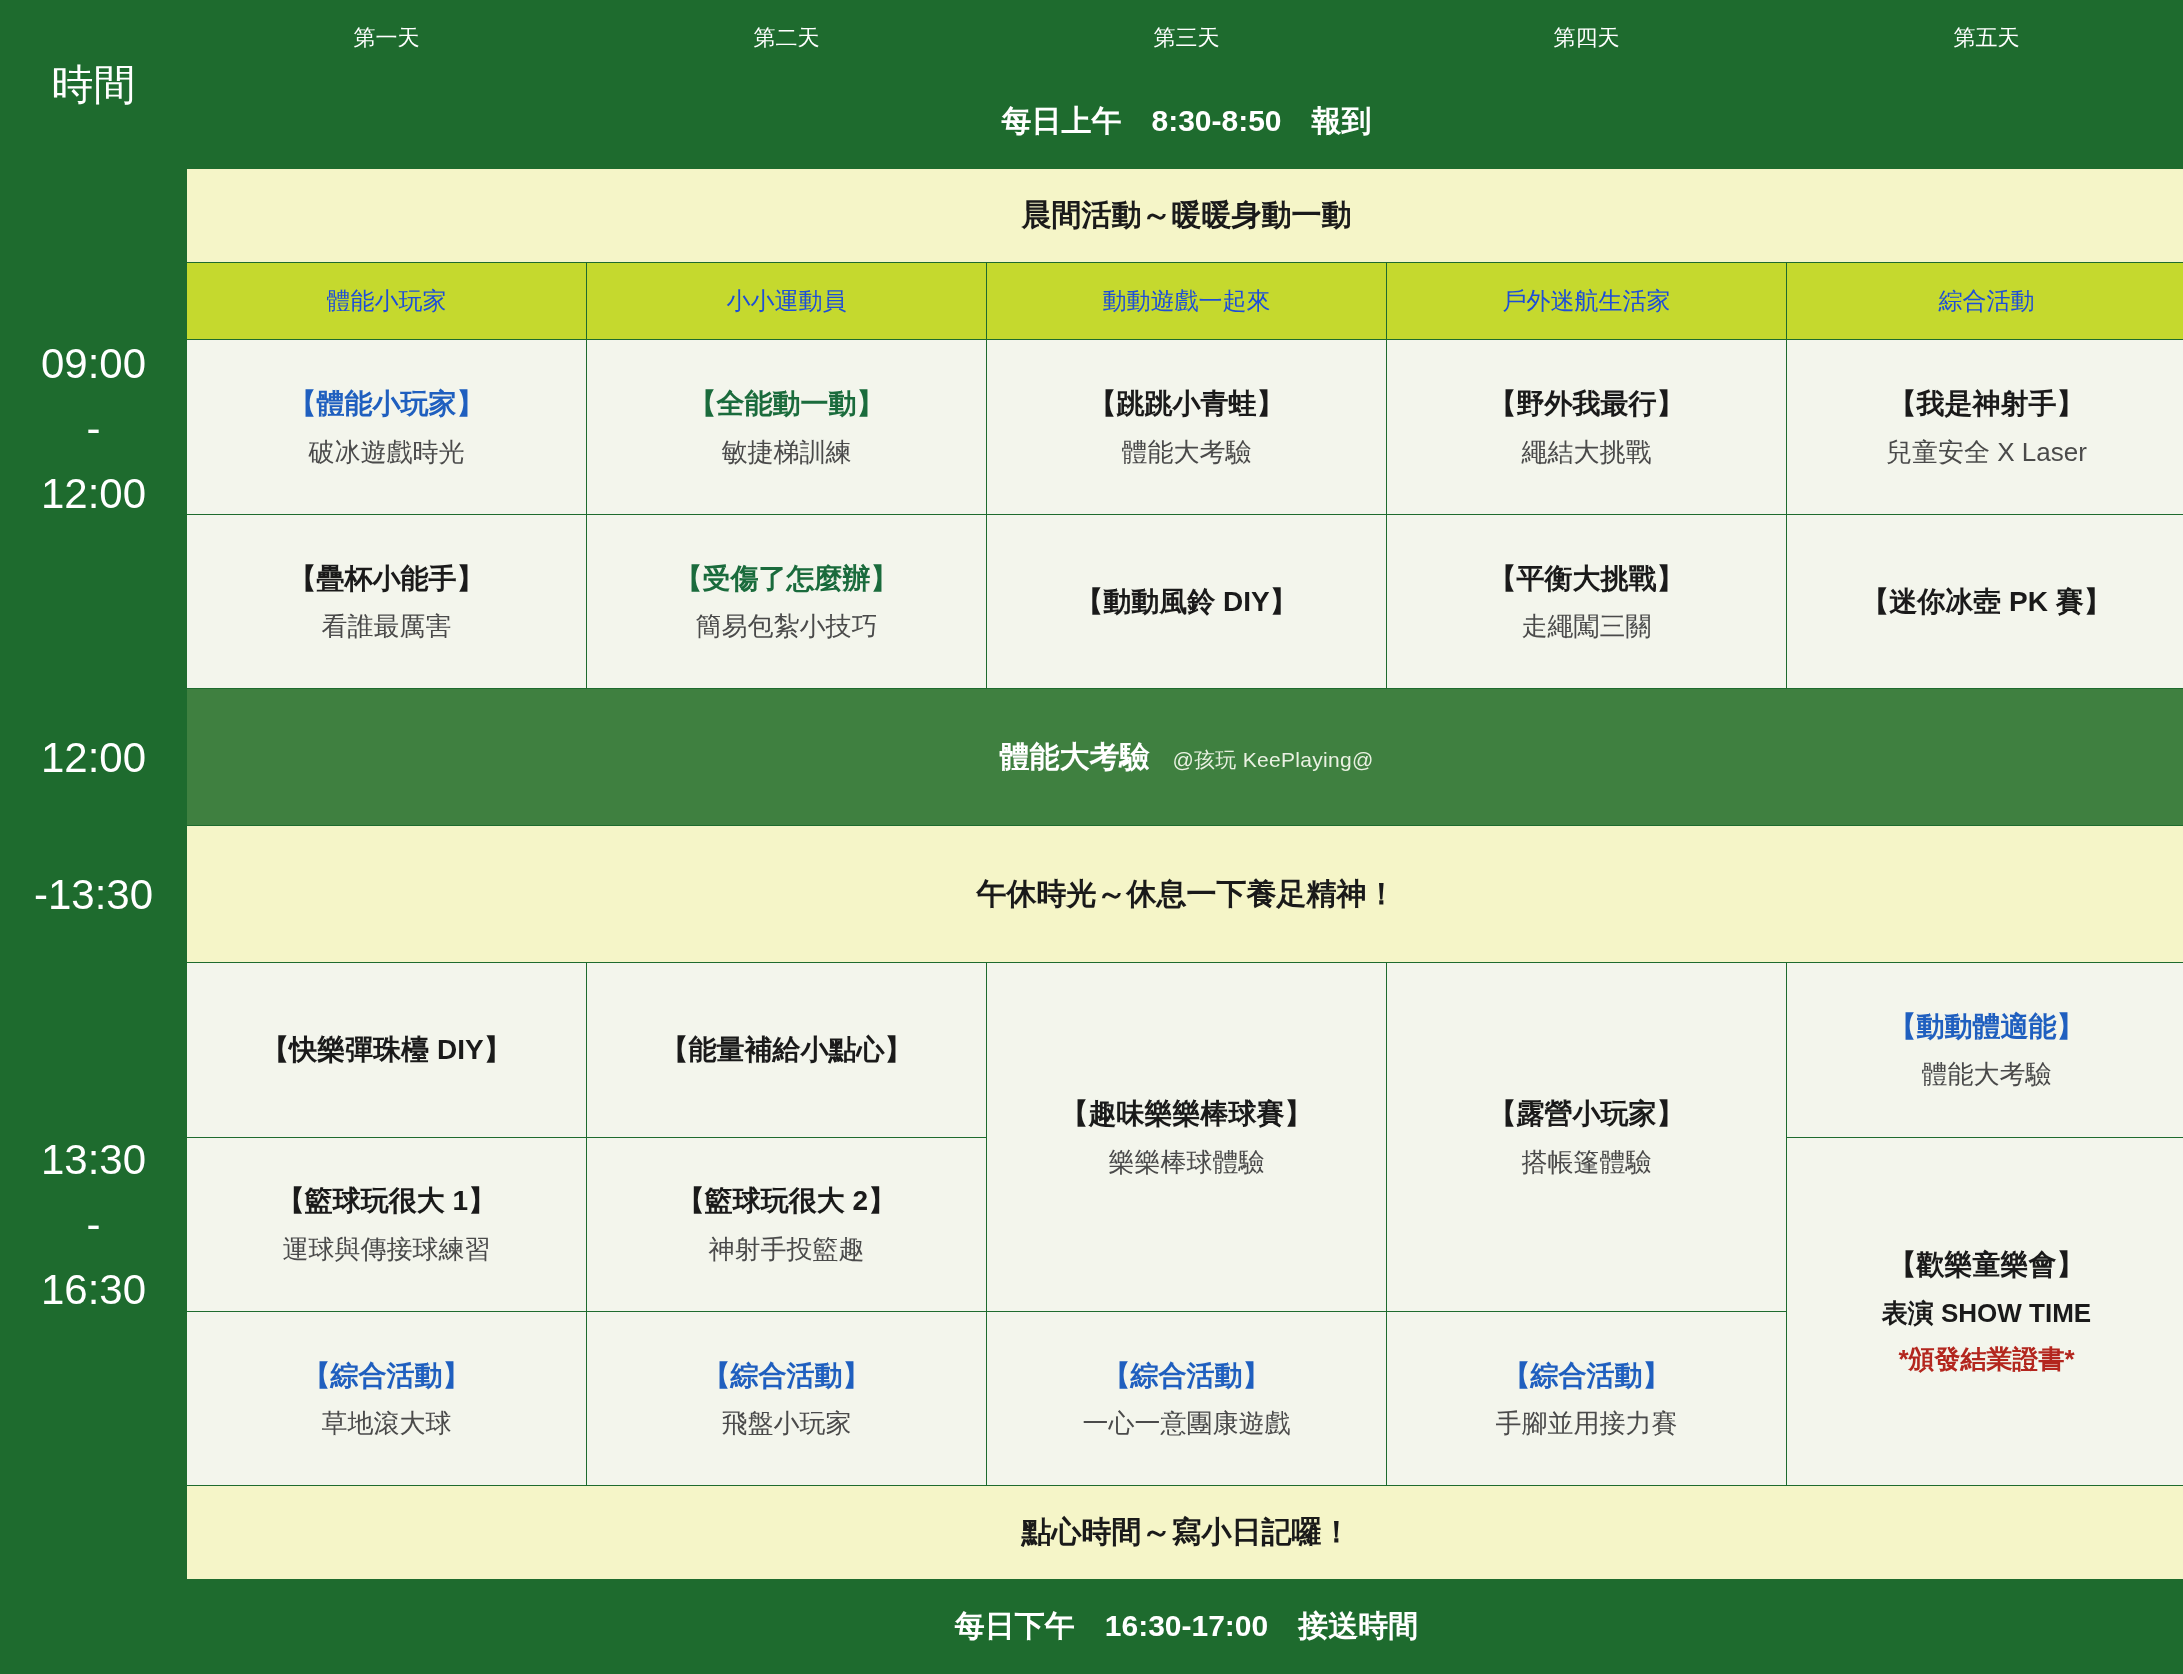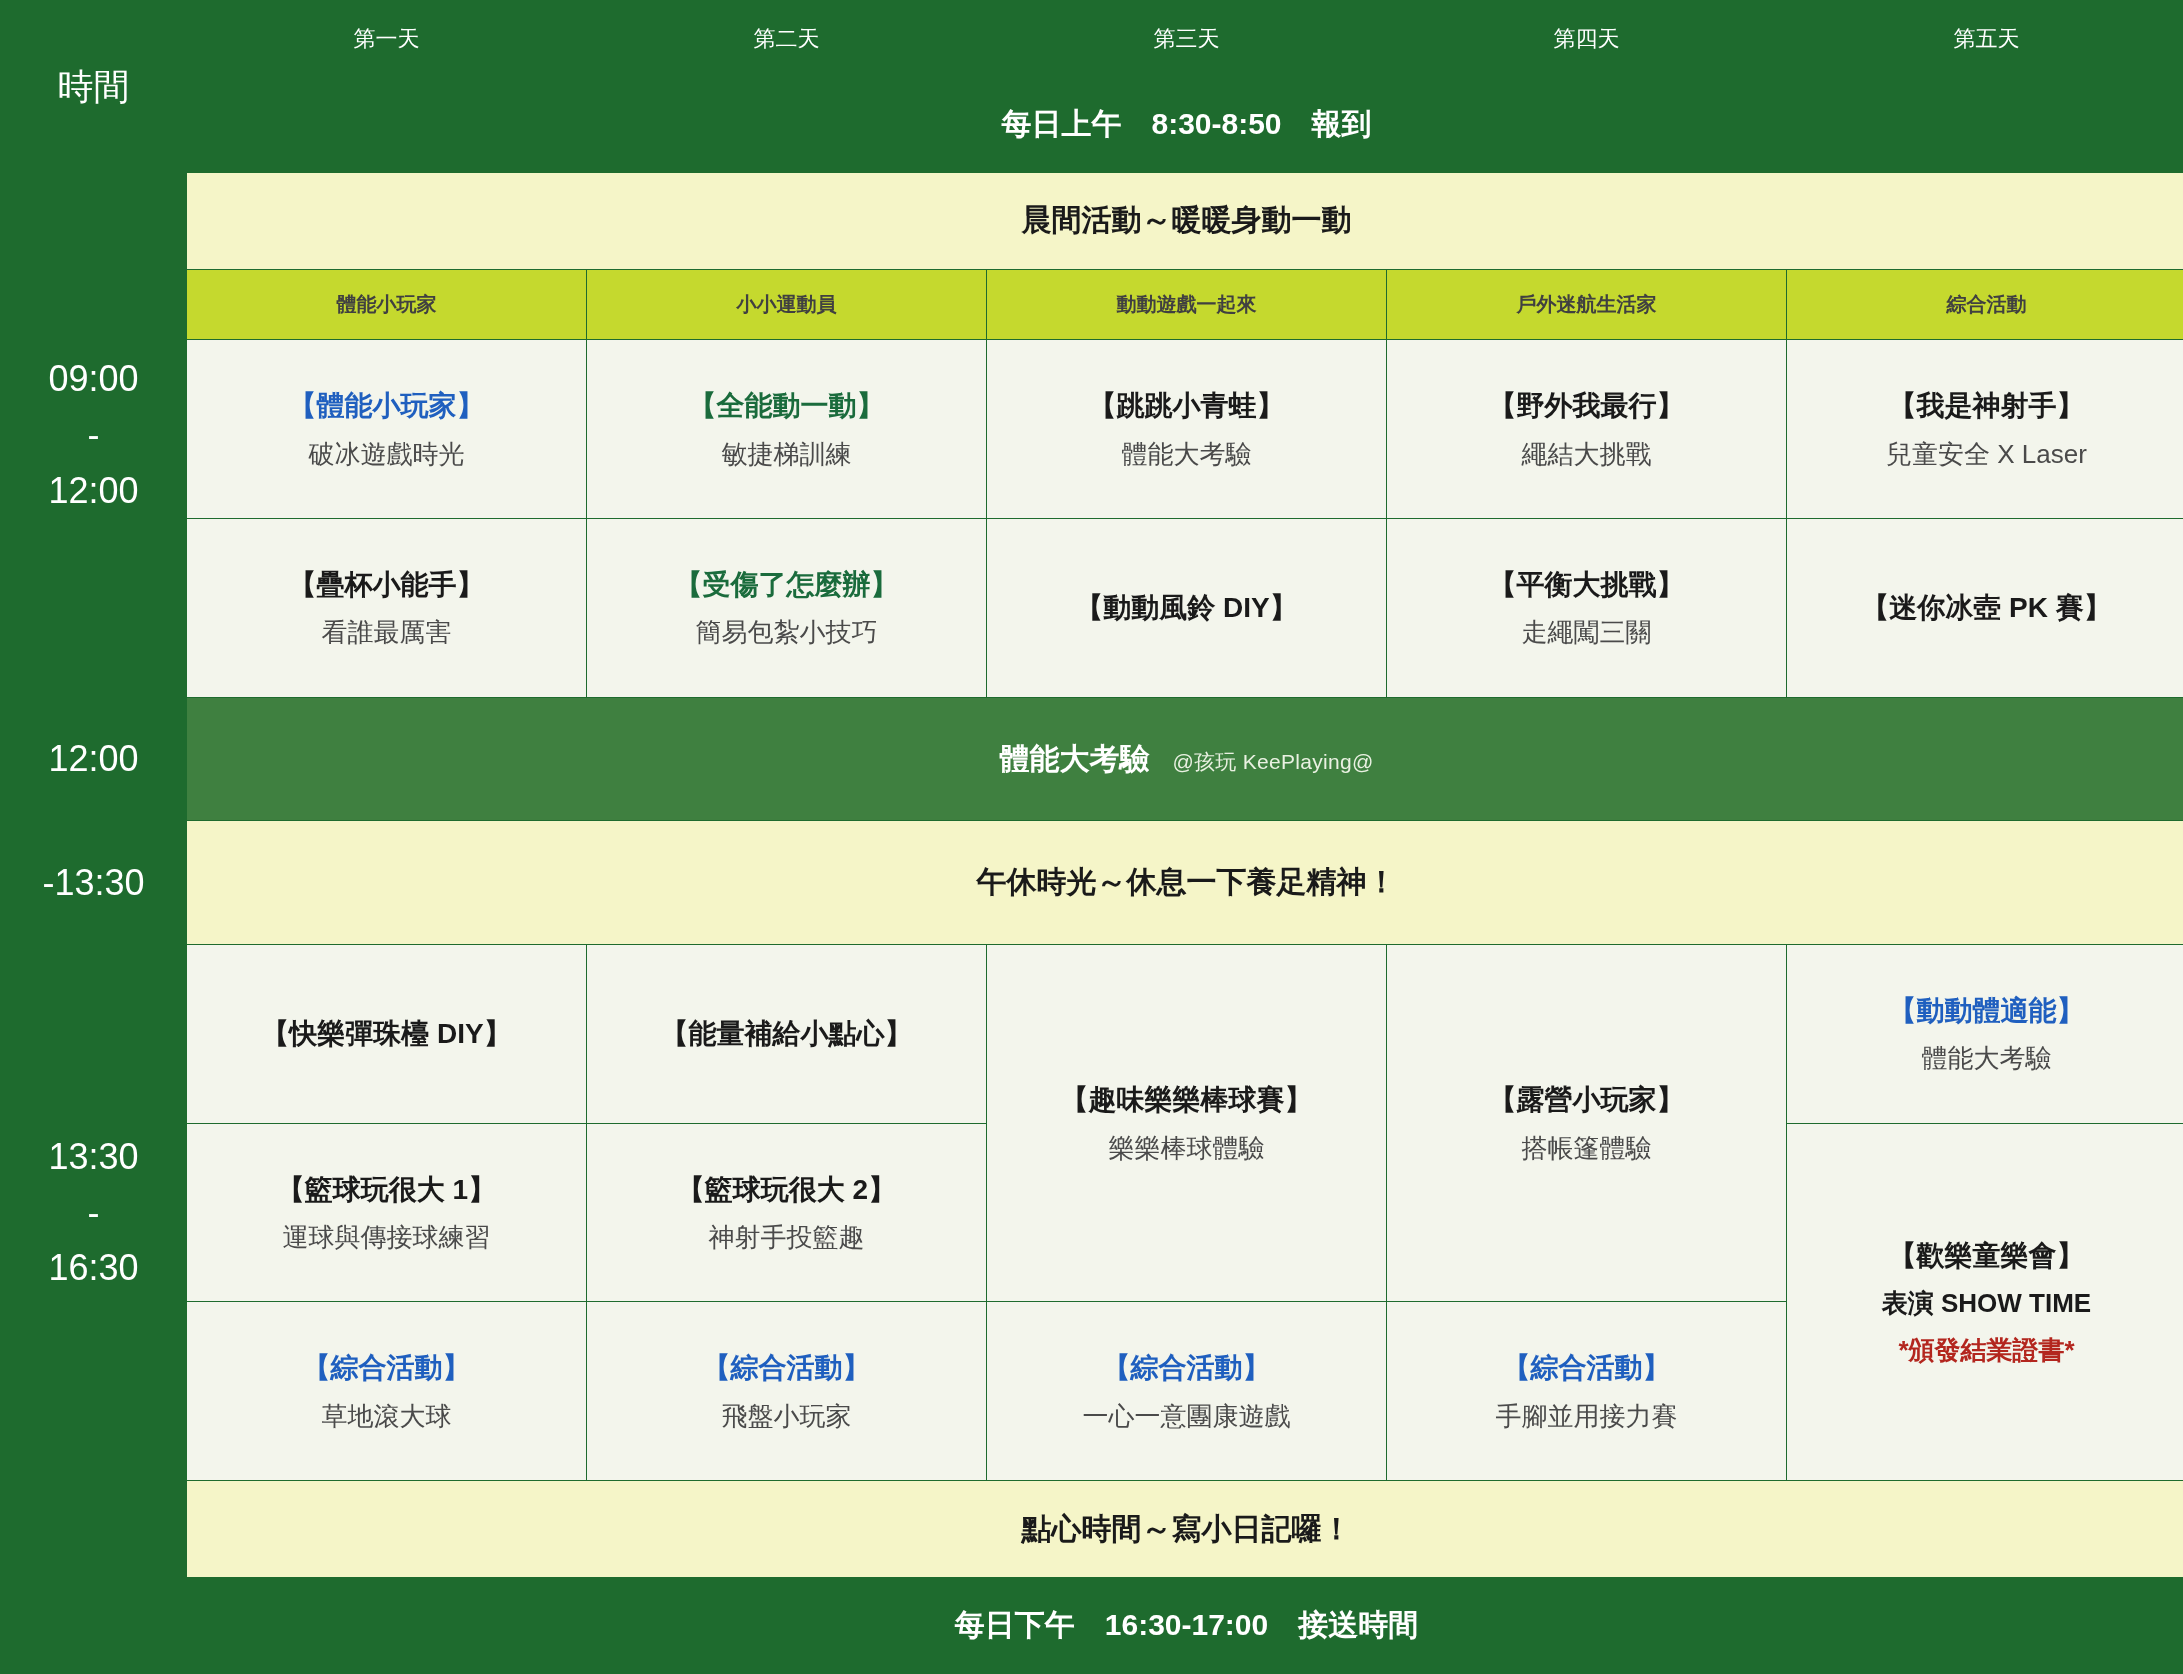--- a/index.html
+++ b/index.html
@@ -30,21 +30,21 @@
   col.c-day   { width: 400px; }
 
   
   .dark-green {
     background: #1e6b2e;
     color: #ffffff;
   }
   .time-cell {
     background: #1e6b2e;
     color: #ffffff;
-    font-size: 36px;
+    font-size: 42px;
     line-height: 1.55;
     font-weight: 400;
   }
   .head-day {
     background: #1e6b2e;
     color: #ffffff;
     font-size: 22px;
     font-weight: 400;
   }
   .banner-dark {
@@ -60,23 +60,23 @@
     font-weight: 700;
   }
   .banner-cream {
     background: #f5f5c8;
     color: #1a1a1a;
     font-size: 30px;
     font-weight: 700;
   }
   .theme-row {
     background: #c5d92e;
-    color: #404040;
-    font-size: 20px;
-    font-weight: 700;
+    color: #1d4ed8;
+    font-size: 24px;
+    font-weight: 400;
   }
   .cell {
     background: #f3f5ec;
   }
   .cell .title {
     font-size: 28px;
     font-weight: 700;
     color: #1a1a1a;
     line-height: 1.4;
     display: block;

